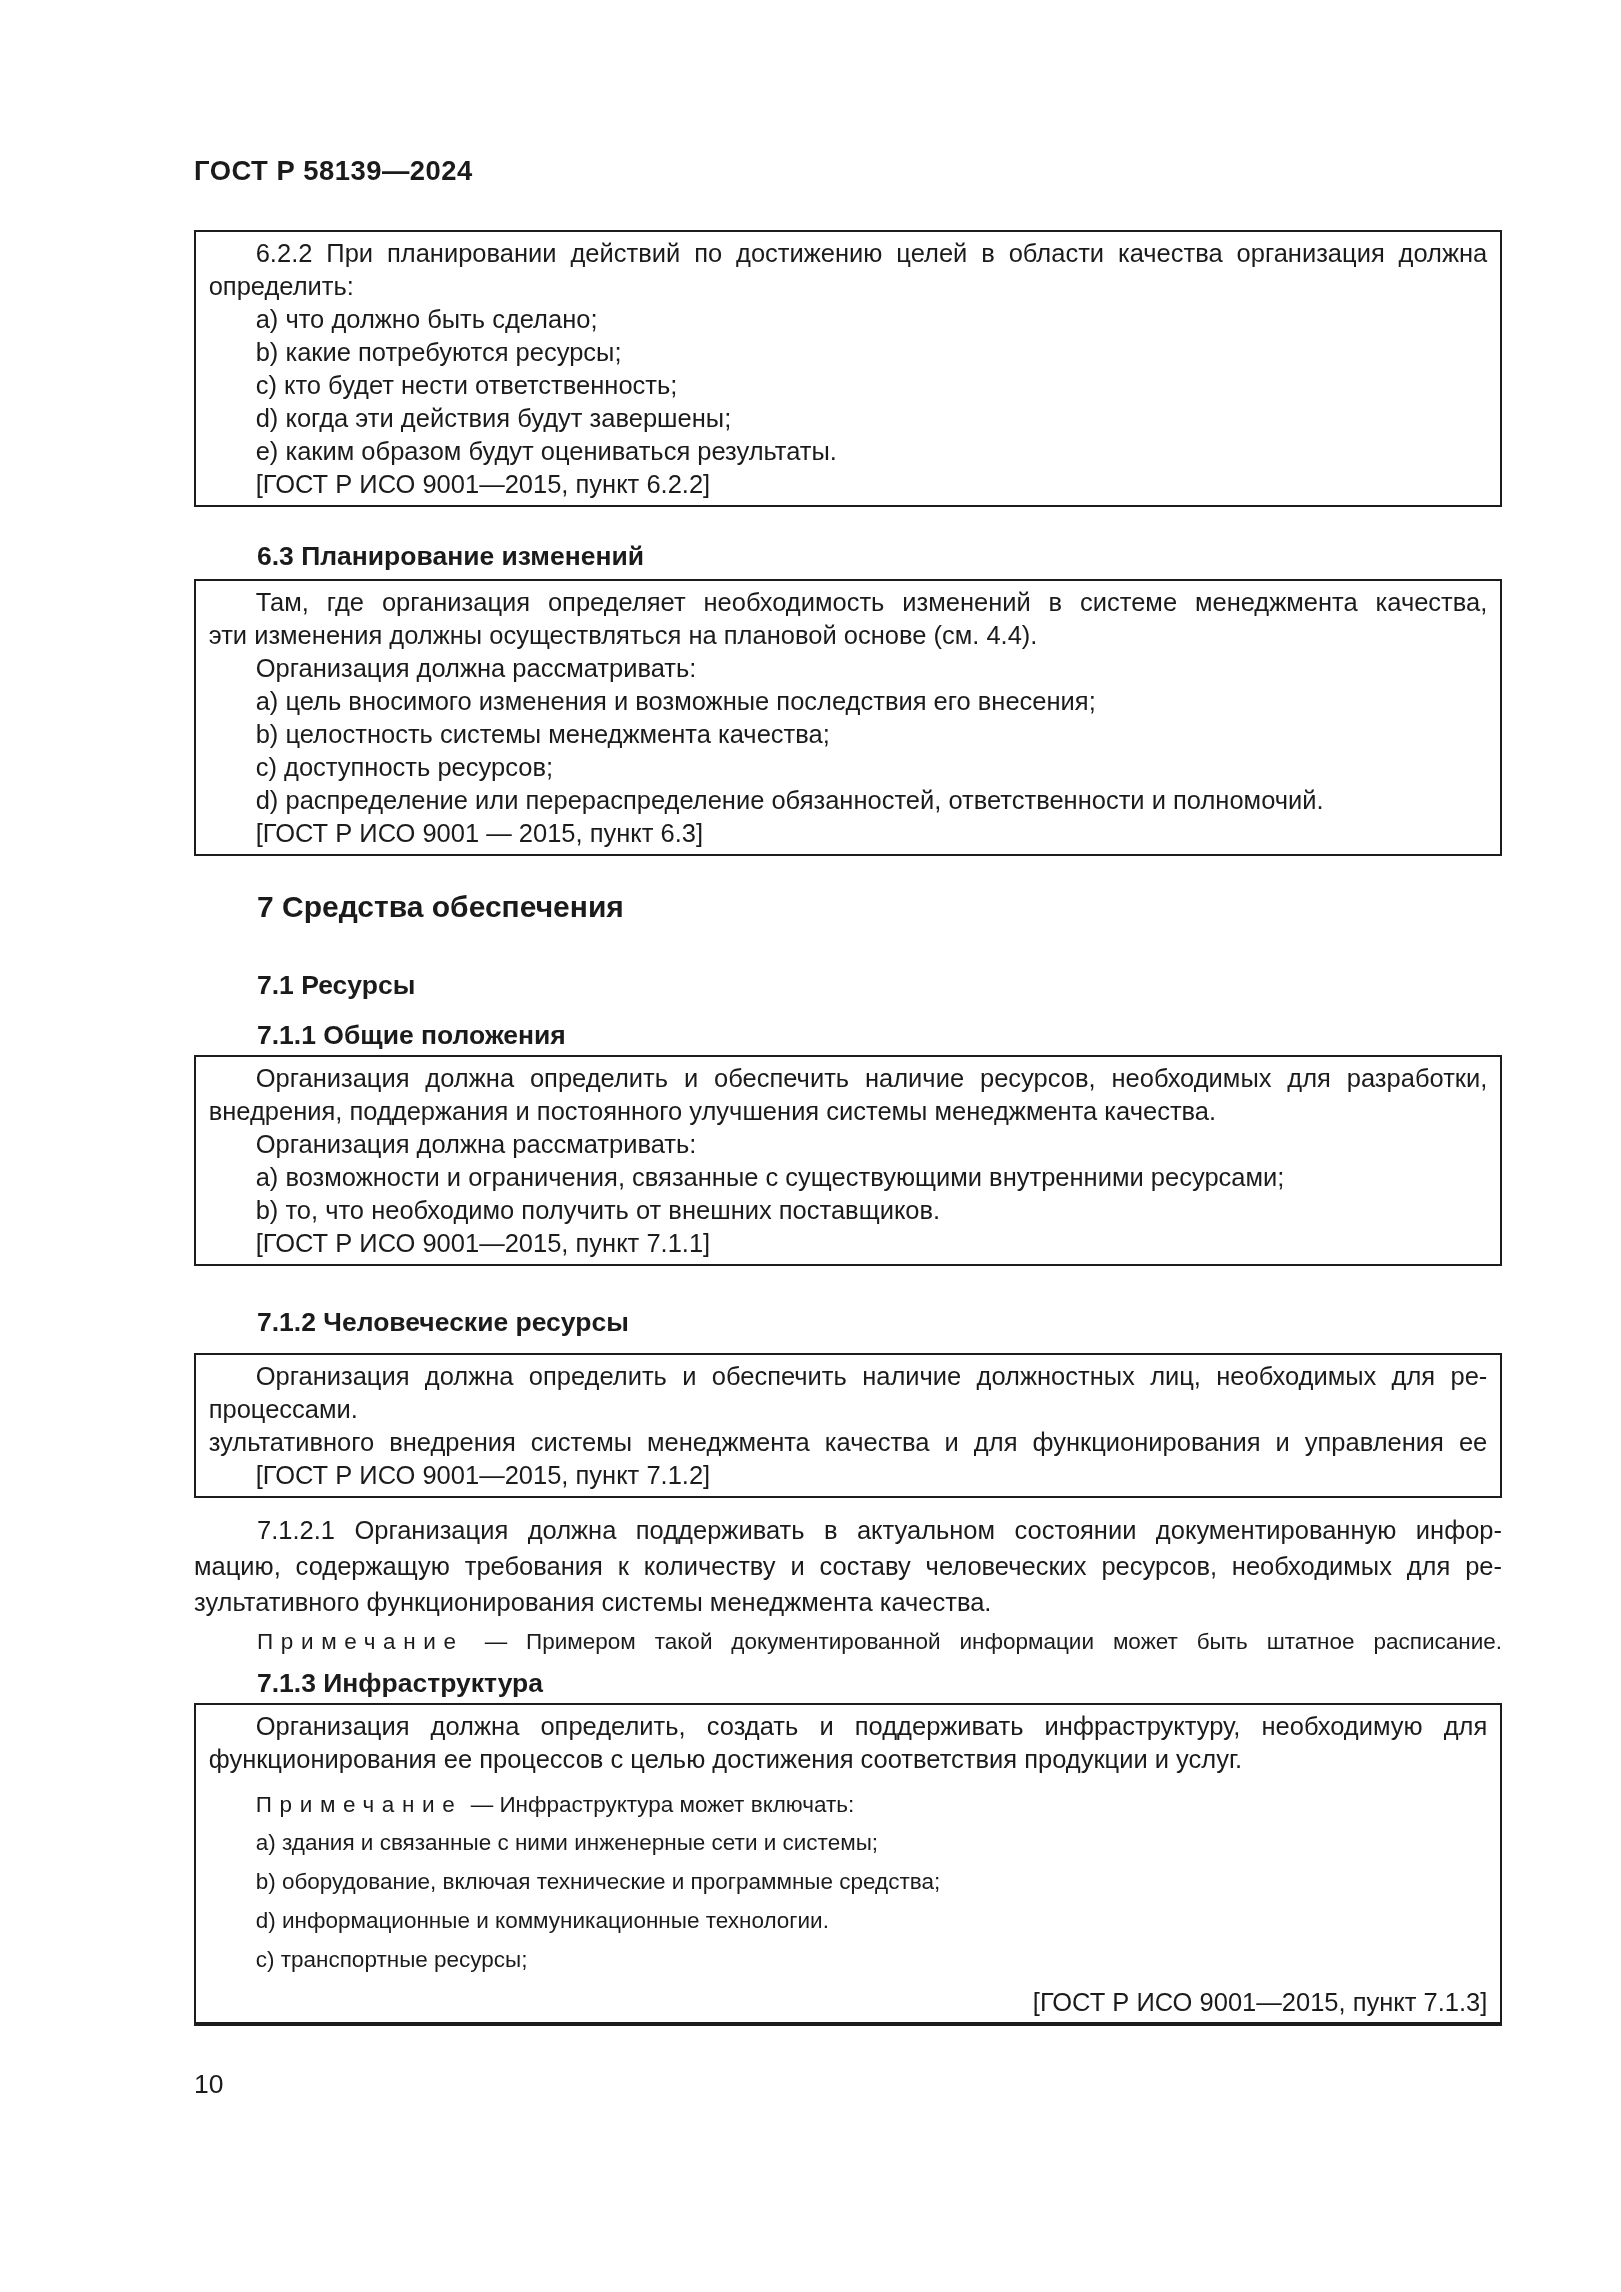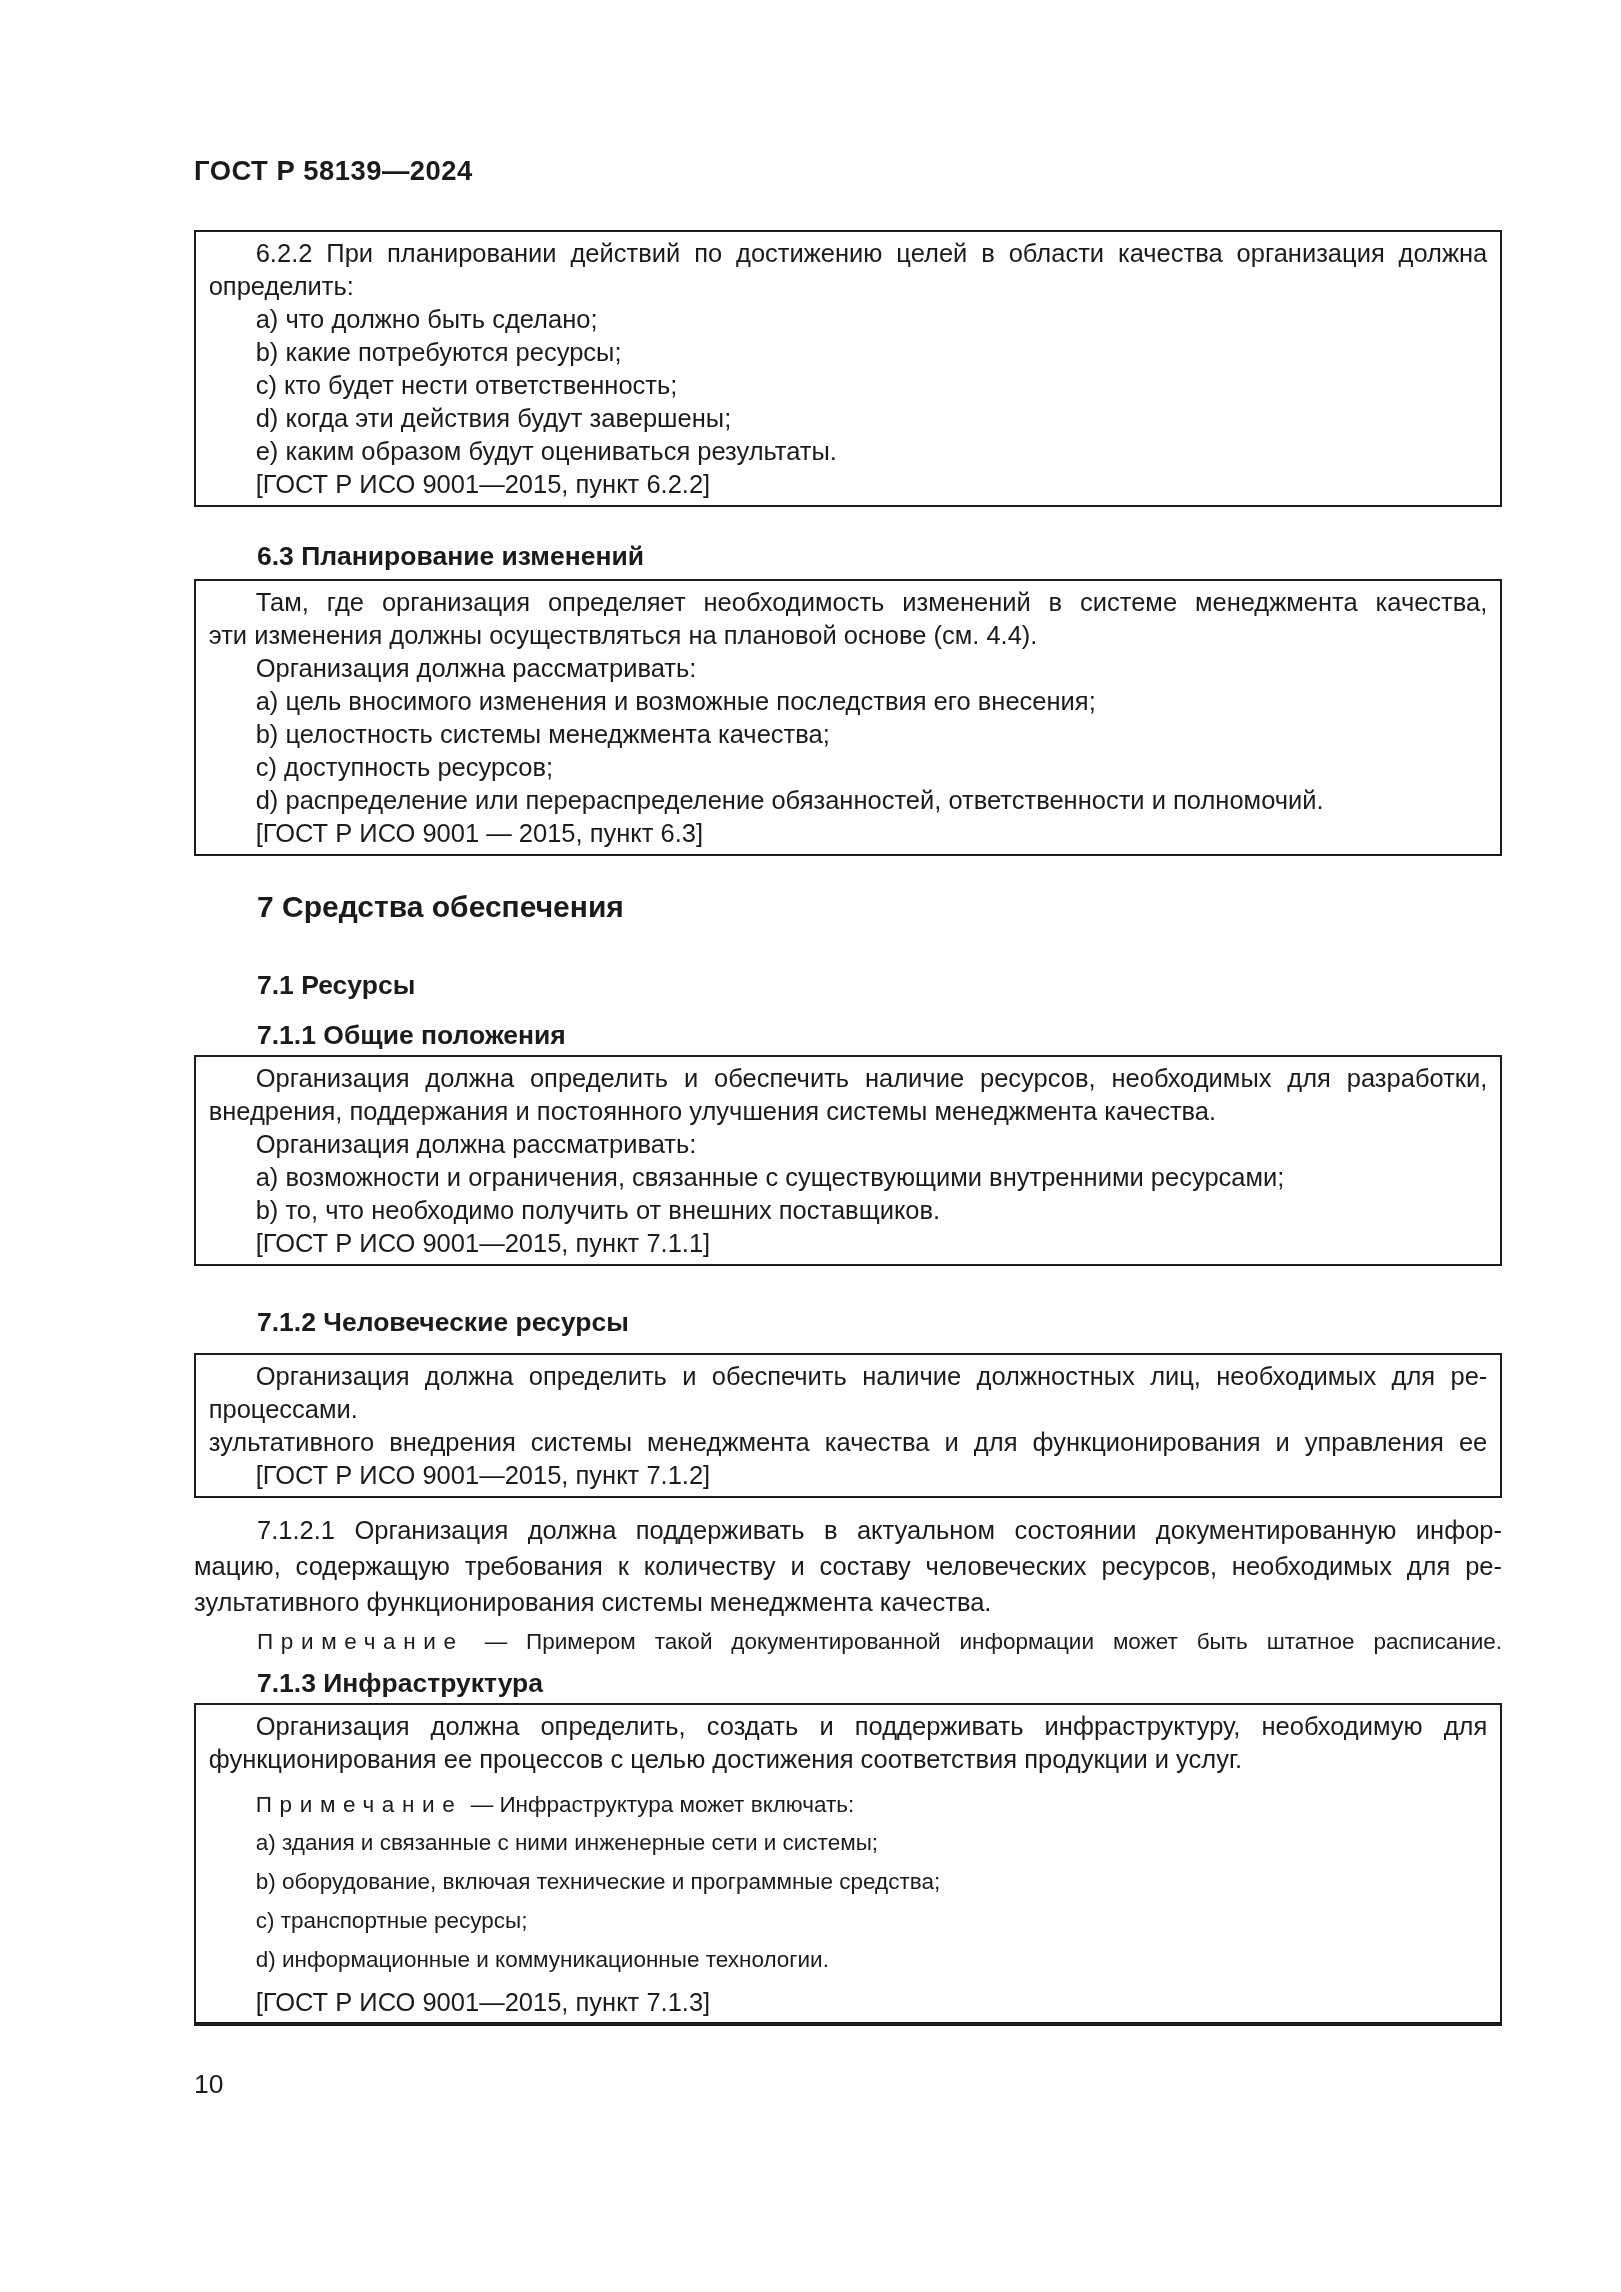--- a/index.html
+++ b/index.html
@@ -40,21 +40,21 @@
   }
   .flow{
     left:194px;width:1308px;
     font-size:25.5px;line-height:36px;
   }
   .note-size{font-size:22.5px;line-height:29px;}
   .note-label{letter-spacing:0.34em;margin-top:36px;}
   .note-label + span{margin-left:2px;}
   #box713 .note-line{margin-top:13.7px;}
   #box713 .note-item{margin-top:9.8px;min-height:29px;}
-  #box713 .ref-line{margin-top:11.8px;}
+  #box713 .ref-line{margin-top:11.8px;text-align:right;}
   #box713{border-bottom-width:4.9px;}
   .page-num{
     left:194px;top:2070px;
     font-size:26.5px;line-height:29px;
   }
 </style>
 </head>
 <body>
 
 <div id="page">
@@ -124,21 +124,21 @@
 
   <div class="abs box" id="box713" style="top:1703px">
     <div class="ln ind fill">Организация должна определить, создать и поддерживать инфраструктуру, необходимую для</div>
     <div class="ln">функционирования ее процессов с целью достижения соответствия продукции и услуг.</div>
     <div class="note-line note-size ind">
       <span class="note-label">Примечание</span>
       <span>— Инфраструктура может включать:</span>
     </div>
     <div class="note-item note-size ind">a) здания и связанные с ними инженерные сети и системы;</div>
     <div class="note-item note-size ind">b) оборудование, включая технические и программные средства;</div>
+    <div class="note-item note-size ind">d) информационные и коммуникационные технологии.</div>
     <div class="note-item note-size ind">c) транспортные ресурсы;</div>
-    <div class="note-item note-size ind">d) информационные и коммуникационные технологии.</div>
     <div class="ref-line ln ind">[ГОСТ Р ИСО 9001—2015, пункт 7.1.3]</div>
   </div>
 
   <div class="abs page-num">10</div>
 
 </div>
 
 
 </body></html>

